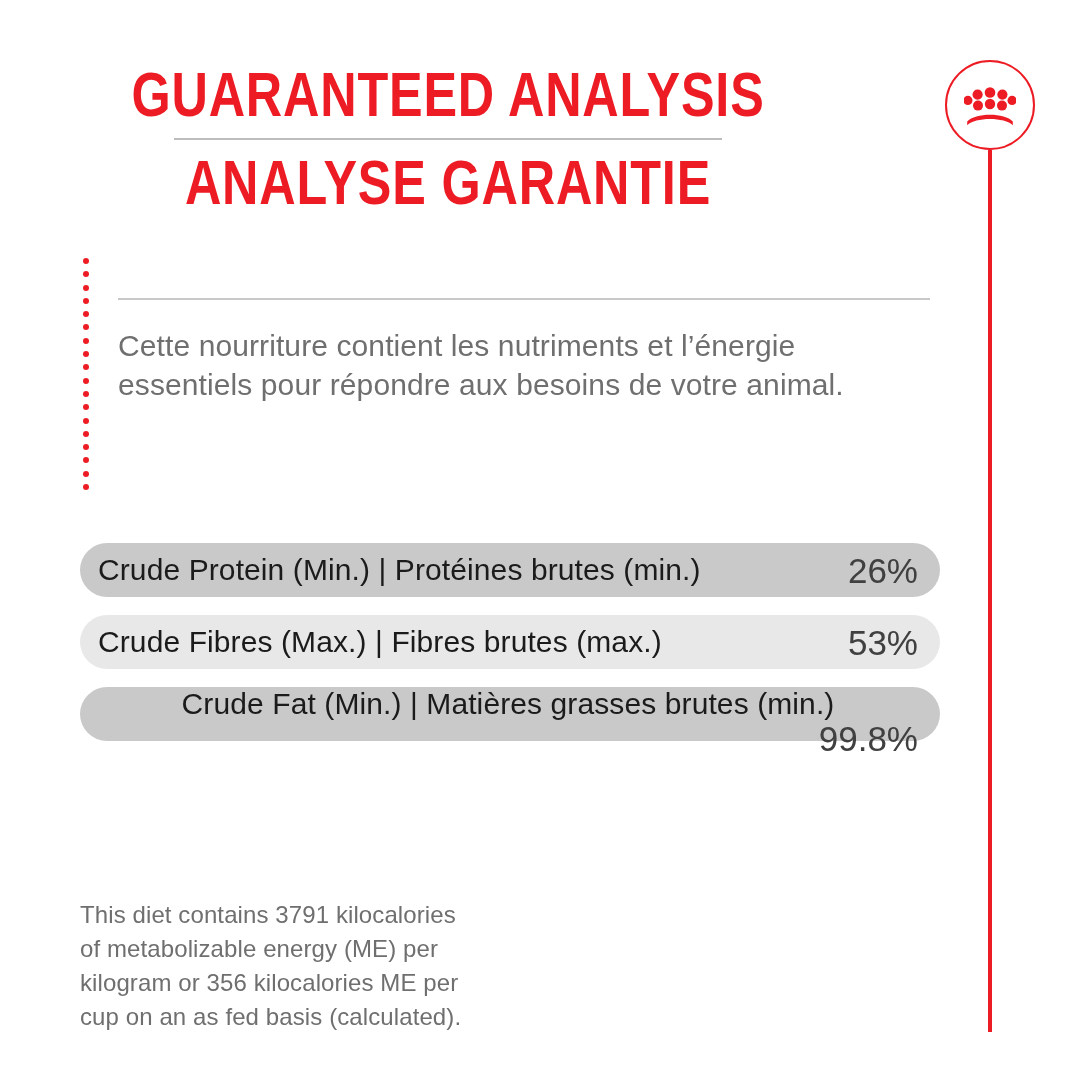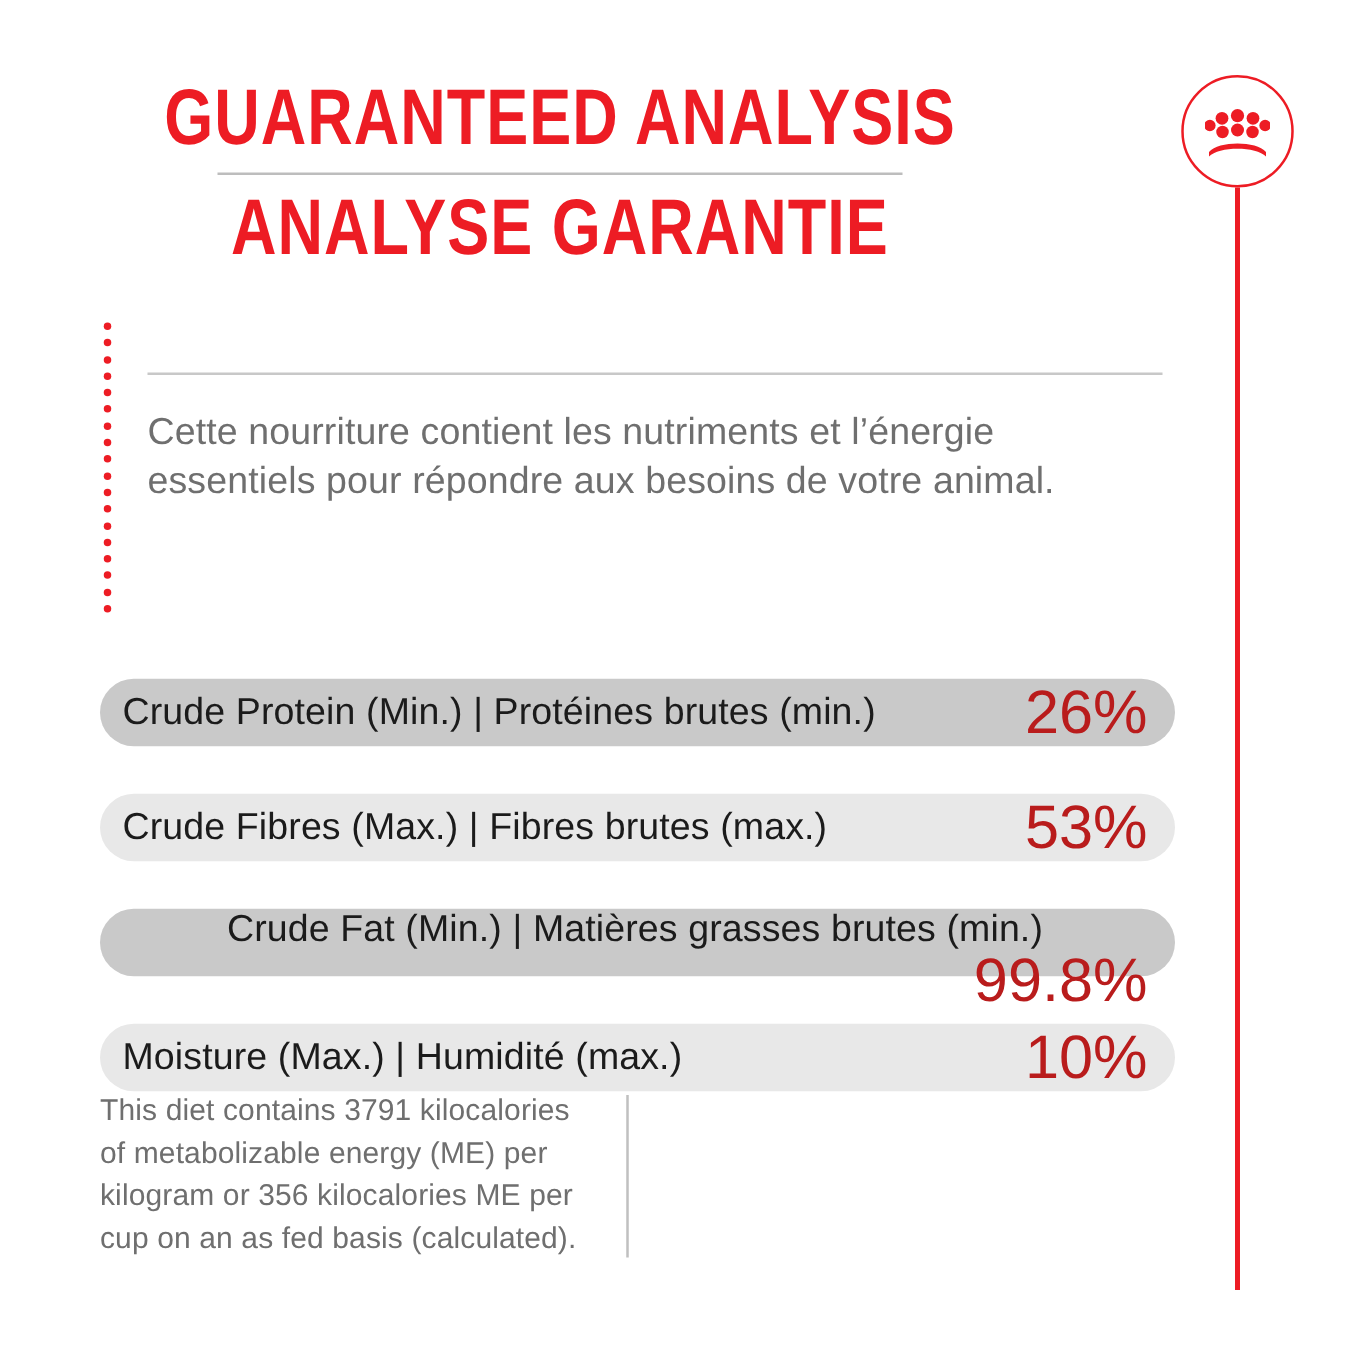--- a/index.html
+++ b/index.html
@@ -62,39 +62,39 @@
     line-height:1.33;
     font-weight:400;
     letter-spacing:0.1px;
   }
   .intro-rule{width:812px;height:1.5px;background:#c8c8c8;margin:26px 0 26px 0;}
 
   
   .rows{position:absolute;left:80px;top:543px;width:860px;}
   .nrow{
     position:relative;height:54px;border-radius:27px;
-    margin-bottom:38px;
+    margin-bottom:18px;
     display:flex;align-items:center;
     box-sizing:border-box;
     padding:0 22px 0 18px;
   }
   .nrow .nlabel{
     color:#1b1b1b;
     font-family:"Liberation Sans Narrow","Liberation Sans",sans-serif;
     font-size:30px;font-weight:400;white-space:nowrap;letter-spacing:0.1px;
   }
   .nrow .nvalue{
     margin-left:auto;
-    color:#b91c1c;
+    color:#404040;
     font-family:"Liberation Sans Narrow","Liberation Sans",sans-serif;
-    font-size:49px;font-weight:400;letter-spacing:0px;line-height:1;
+    font-size:35px;font-weight:400;letter-spacing:0px;line-height:1;
   }
 
   
-  .footer{position:absolute;left:80px;top:872px;width:910px;display:flex;}
+  .footer{position:absolute;left:80px;top:898px;width:910px;display:flex;flex-direction:column;}
   .fcol{width:395px;}
   .fcol p{
     margin:0;color:#6f6f6f;
     font-family:"Liberation Sans Narrow","Liberation Sans",sans-serif;
     font-size:24px;line-height:1.42;letter-spacing:0.1px;
   }
   .fsep{width:1.5px;background:#c0c0c0;margin:4px 26px 2px 26px;align-self:stretch;}
 </style>
 </head>
 <body>
@@ -155,24 +155,20 @@
       <span class="nvalue">26%</span>
     </div>
     <div class="nrow" style="background: rgb(232, 232, 232);">
       <span class="nlabel">Crude Fibres (Max.) | Fibres brutes (max.)</span>
       <span class="nvalue">53%</span>
     </div>
     <div class="nrow" style="background: rgb(201, 201, 201); flex-direction: column;">
       <span class="nlabel">Crude Fat (Min.) | Matières grasses brutes (min.)</span>
       <span class="nvalue">99.8%</span>
     </div>
-    <div class="nrow" style="background: rgb(232, 232, 232);">
-      <span class="nlabel">Moisture (Max.) | Humidité (max.)</span>
-      <span class="nvalue">10%</span>
-    </div>
   </div>
 
   <div class="footer">
     <div class="fcol">
       <p>This diet contains 3791 kilocalories of metabolizable energy (ME) per kilogram or 356 kilocalories ME per cup on an as fed basis (calculated).</p>
     </div>
     <div class="fsep"></div>
   </div>
 
 </div>

